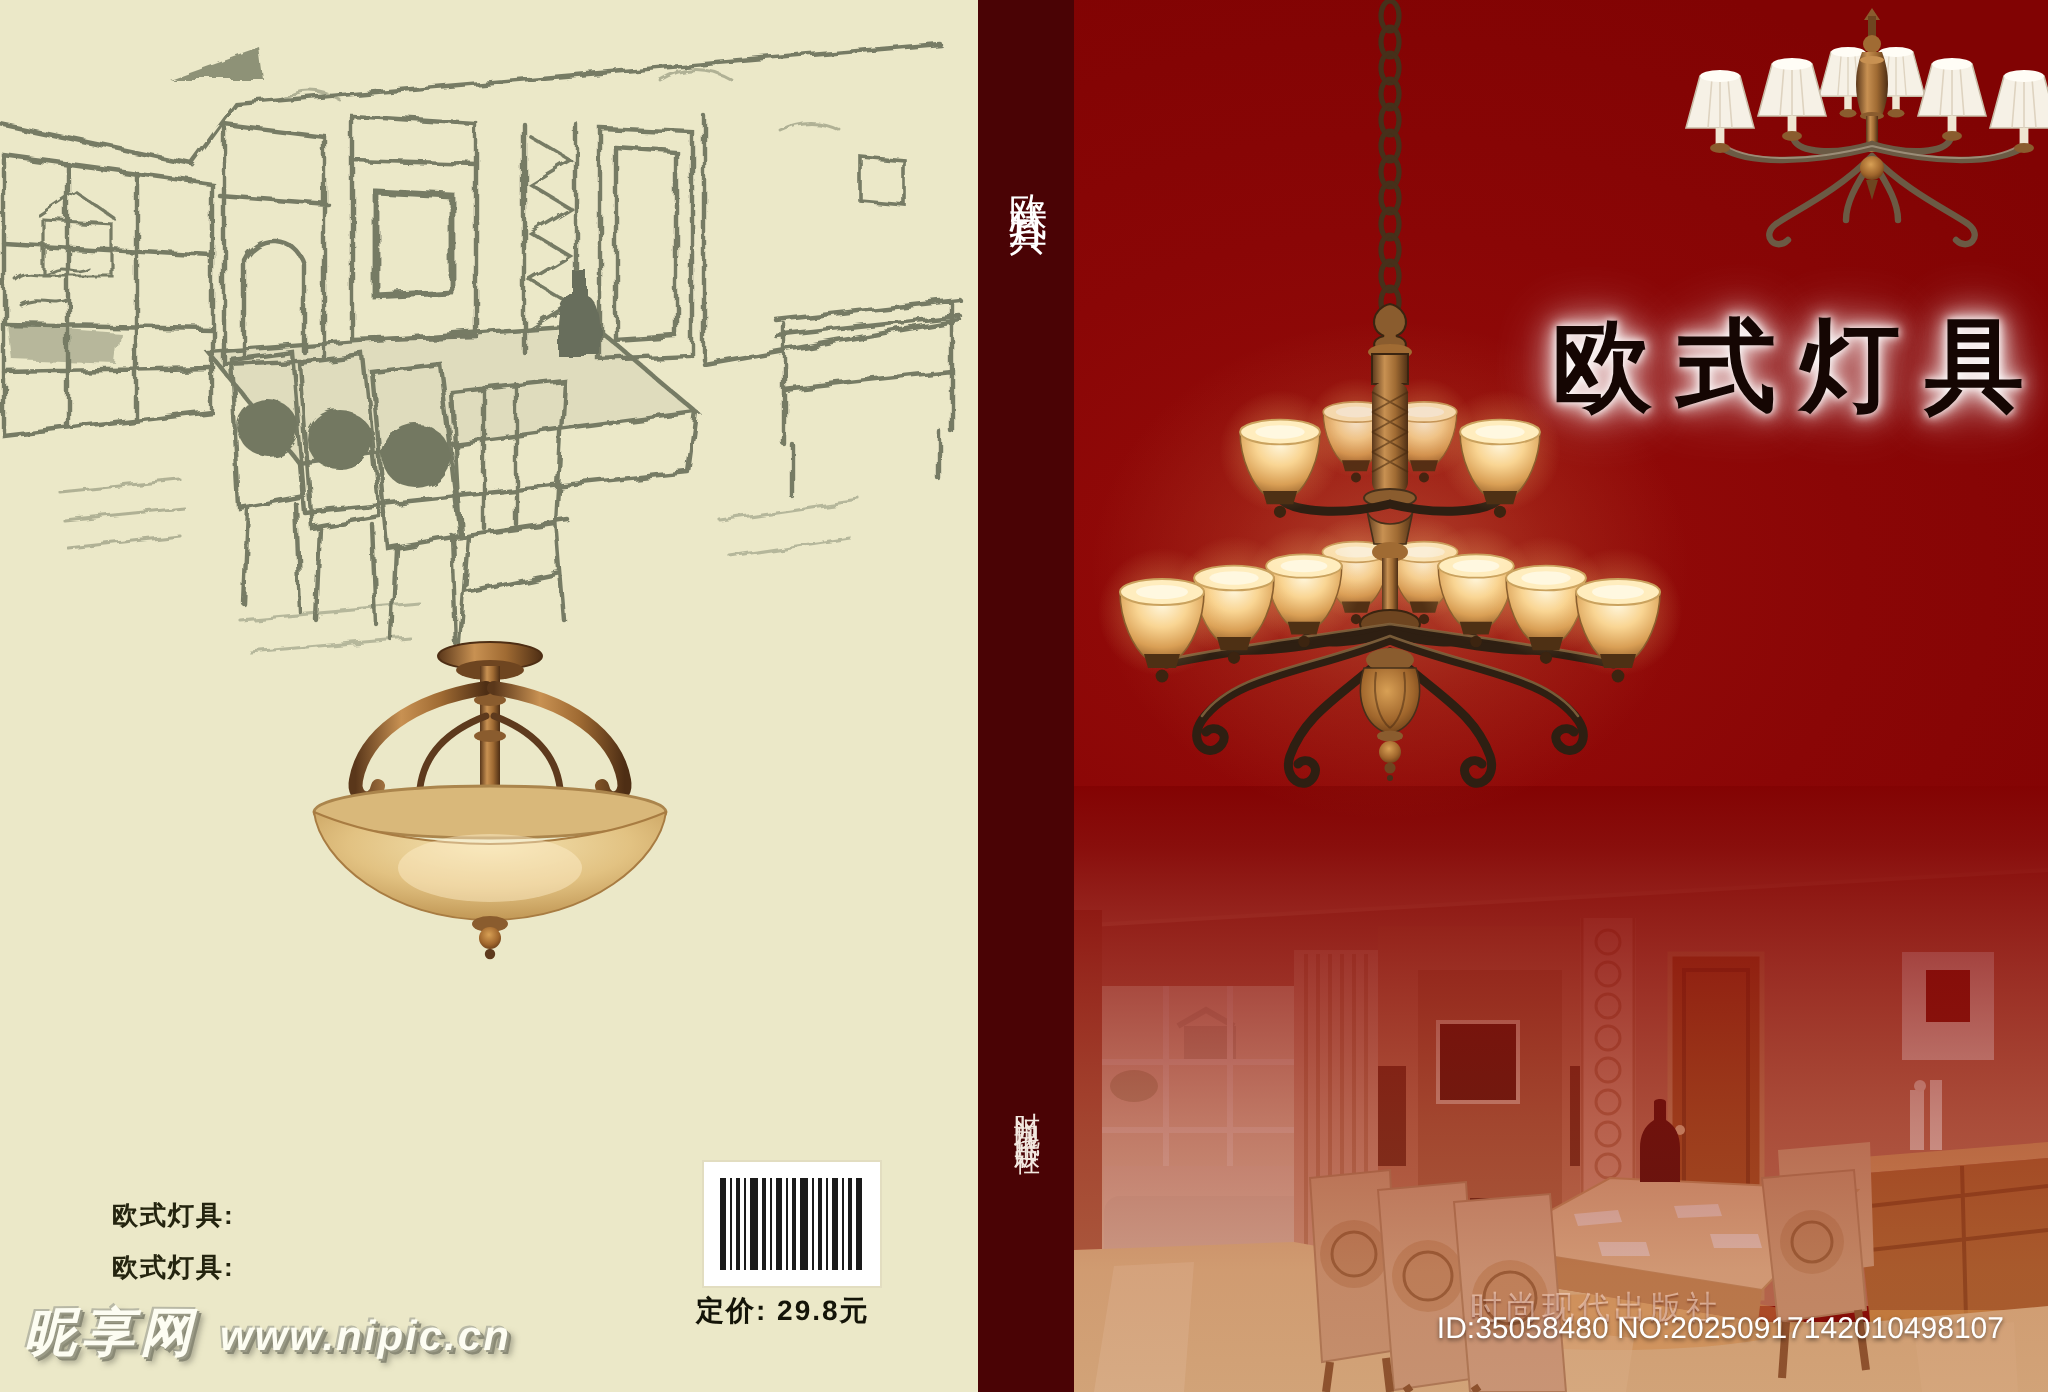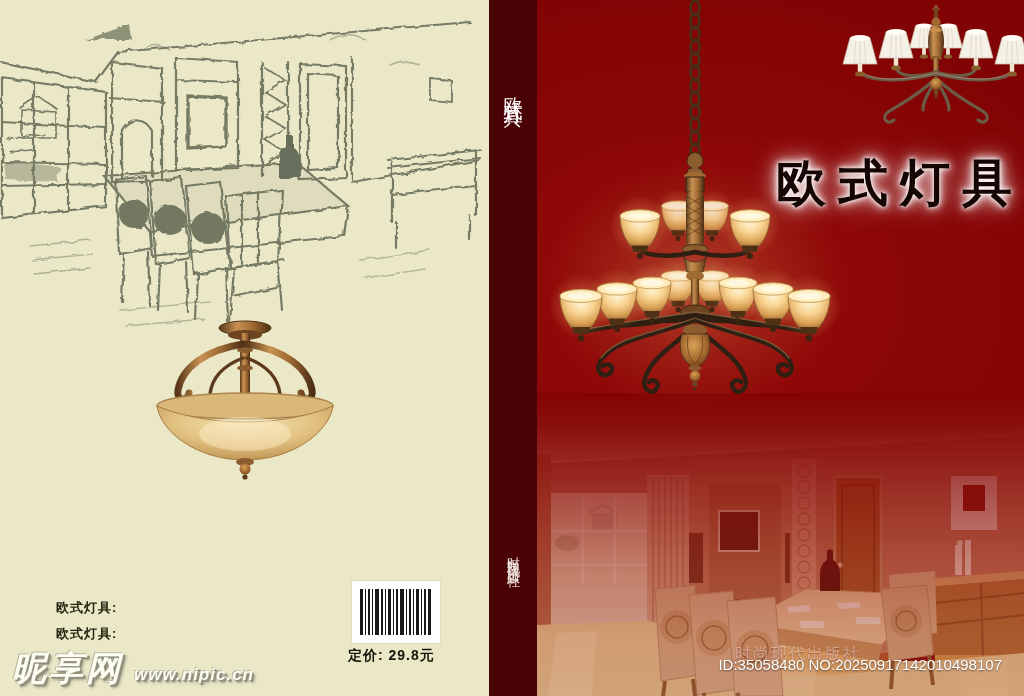--- a/index.html
+++ b/index.html
@@ -29,22 +29,22 @@
       letter-spacing:12px;white-space:nowrap;
       text-shadow:0 0 4px #ffffff,0 0 9px #ffffff,0 0 16px rgba(255,255,255,.95),0 0 30px rgba(255,255,255,.65);}
   .pub-watermark{position:absolute;left:198px;top:644px;font-size:16px;letter-spacing:2px;
       color:rgba(255,224,212,.55);text-shadow:0 1px 1px rgba(60,0,0,.4);white-space:nowrap;}
   .id-watermark{position:absolute;right:22px;top:656px;font-size:15px;color:#ffffff;
       text-shadow:0 1px 2px rgba(0,0,0,.55);white-space:nowrap;}
   
   .nipic{position:absolute;left:12px;top:646px;font-style:italic;font-weight:bold;color:#fdfdf2;
       display:flex;gap:11px;align-items:baseline;
       text-shadow:1px 1px 0 #9a9a86,2px 2px 0 #8a8a76,3px 3px 3px rgba(90,90,76,.55),-1px -1px 0 #b9b9a6;}
-  .nipic .site{font-size:34px;letter-spacing:3px;}
-  .nipic .url{font-size:17px;letter-spacing:1px;margin-top:11px;}
+  .nipic .site{font-size:26px;letter-spacing:3px;}
+  .nipic .url{font-size:21px;letter-spacing:1px;margin-top:11px;}
 </style>
 </head>
 <body>
 
 <div class="canvas">
 
   <svg width="0" height="0" style="position:absolute" aria-hidden="true">
     <defs>
       <radialGradient id="shadeG" cx="50%" cy="30%" r="75%">
         <stop offset="0%" stop-color="#fff7dd"></stop>

